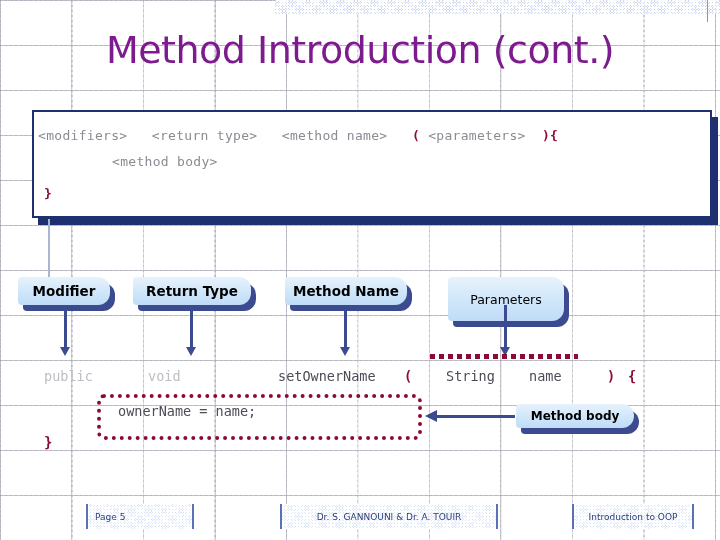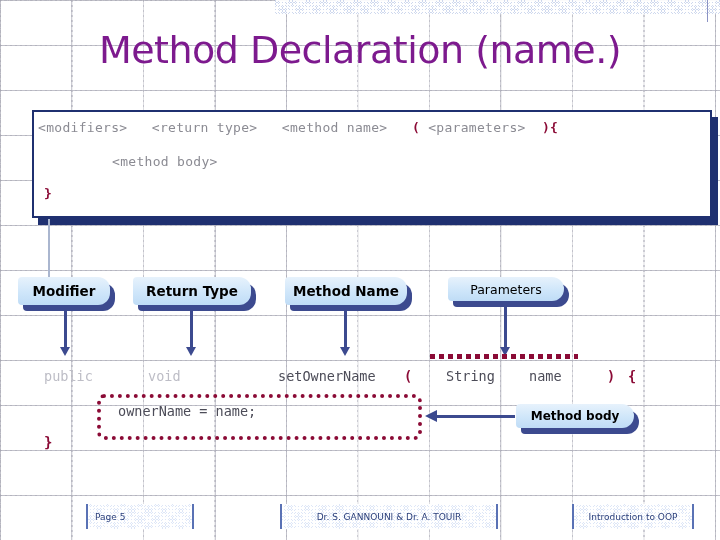--- a/index.html
+++ b/index.html
@@ -72,21 +72,21 @@
   #codebox{
     position:absolute;left:32px;top:110px;width:680px;height:108px;
     background:#ffffff;border:2px solid #1f3070;
     box-sizing:border-box;
   }
   .code{
     font-family:"DejaVu Sans Mono","Liberation Mono",monospace;
     font-size:13px;color:#8b8b93;letter-spacing:.3px;white-space:pre;
   }
   .brace{color:#8b0b36;font-weight:bold;}
-  #cline1{position:absolute;left:38px;top:120px;}
+  #cline1{position:absolute;left:38px;top:128px;}
   #cline2{position:absolute;left:112px;top:154px;}
   #cline3{position:absolute;left:44px;top:186px;}
   
   #conn-vert{
     position:absolute;left:48px;top:219px;width:2px;height:58px;background:#aab6cf;
   }
   
   .lbl-wrap{position:absolute;}
   .lbl-shadow{
     position:absolute;left:5px;top:6px;width:100%;height:100%;
@@ -166,21 +166,21 @@
 </head>
 <body>
 
 <div id="slide">
 
   <div id="grid"></div>
   <div id="griddash"></div>
   <div id="topband"></div>
   <div id="rightrule"></div>
 
-  <div id="title">Method Declaration (name.)</div>
+  <div id="title">Method Introduction (cont.)</div>
 
   <div id="codebox-shadow"></div>
   <div id="codebox"></div>
 
   <div id="cline1" class="code"><span>&lt;modifiers&gt;</span><span>   </span><span>&lt;return type&gt;</span><span>   </span><span>&lt;method name&gt;</span><span>   </span><span class="brace">(</span><span> </span><span>&lt;parameters&gt;</span><span>  </span><span class="brace">){</span></div>
 
   <div id="cline2" class="code">&lt;method body&gt;</div>
   <div id="cline3" class="code brace">}</div>
 
   <div id="conn-vert"></div>
@@ -190,21 +190,21 @@
     <div class="lbl">Modifier</div>
   </div>
   <div class="lbl-wrap" style="left:133px;top:277px;width:118px;height:28px;">
     <div class="lbl-shadow"></div>
     <div class="lbl">Return Type</div>
   </div>
   <div class="lbl-wrap" style="left:285px;top:277px;width:122px;height:28px;">
     <div class="lbl-shadow"></div>
     <div class="lbl">Method Name</div>
   </div>
-  <div class="lbl-wrap" style="left:448px;top:277px;width:116px;height:24px;">
+  <div class="lbl-wrap" style="left:448px;top:277px;width:116px;height:44px;">
     <div class="lbl-shadow"></div>
     <div class="lbl sm">Parameters</div>
   </div>
 
   <div class="arrow-down" style="left:64px;top:305px;height:44px;"></div>
   <div class="arrow-head" style="left:60px;top:347px;"></div>
 
   <div class="arrow-down" style="left:190px;top:305px;height:44px;"></div>
   <div class="arrow-head" style="left:186px;top:347px;"></div>
 

